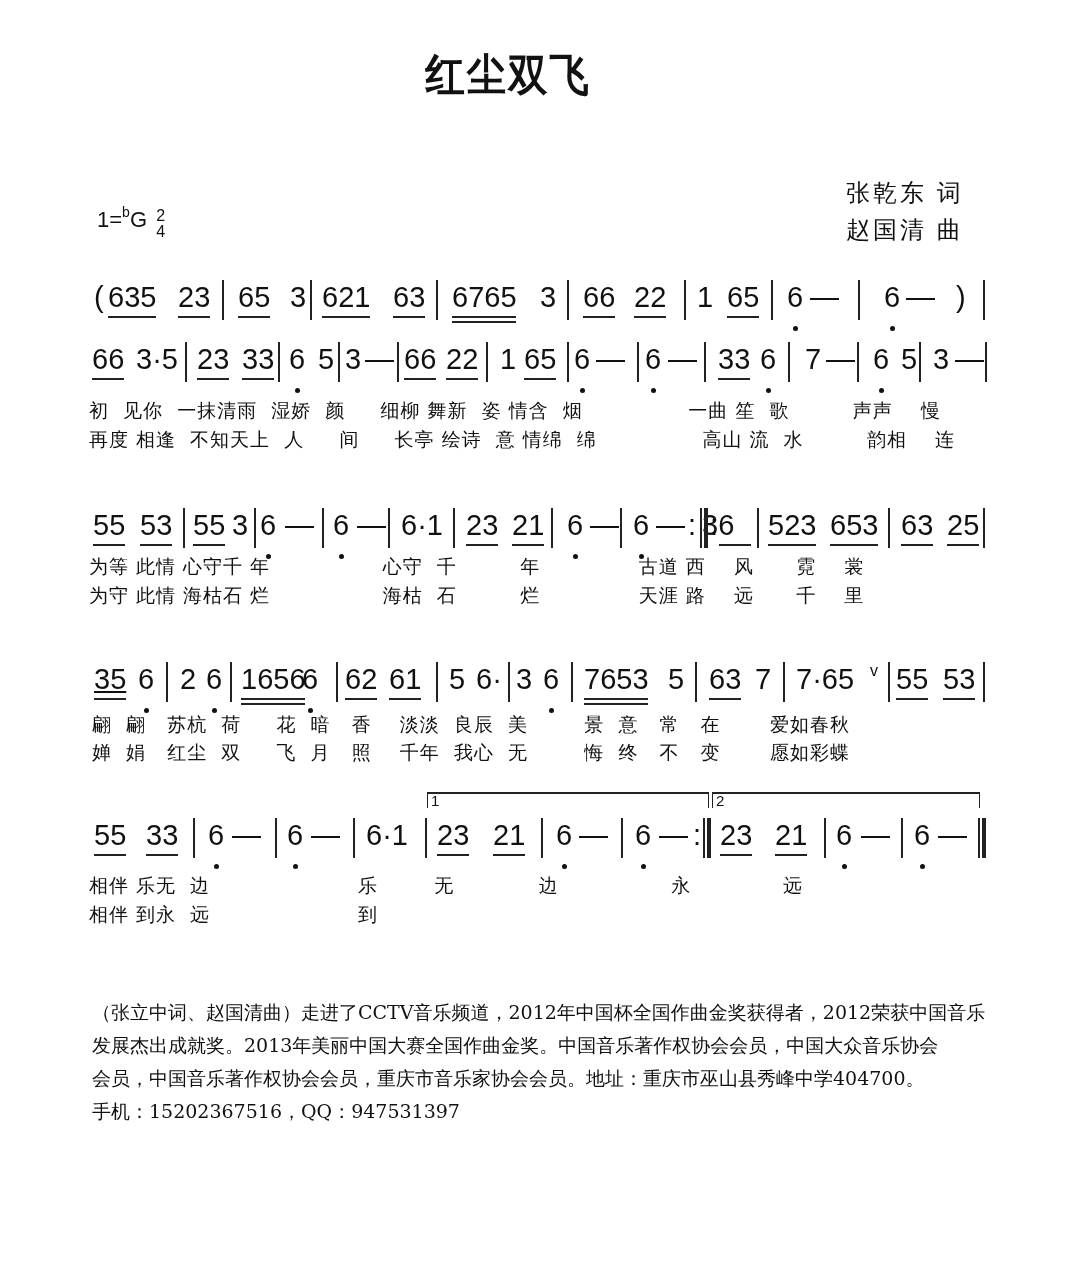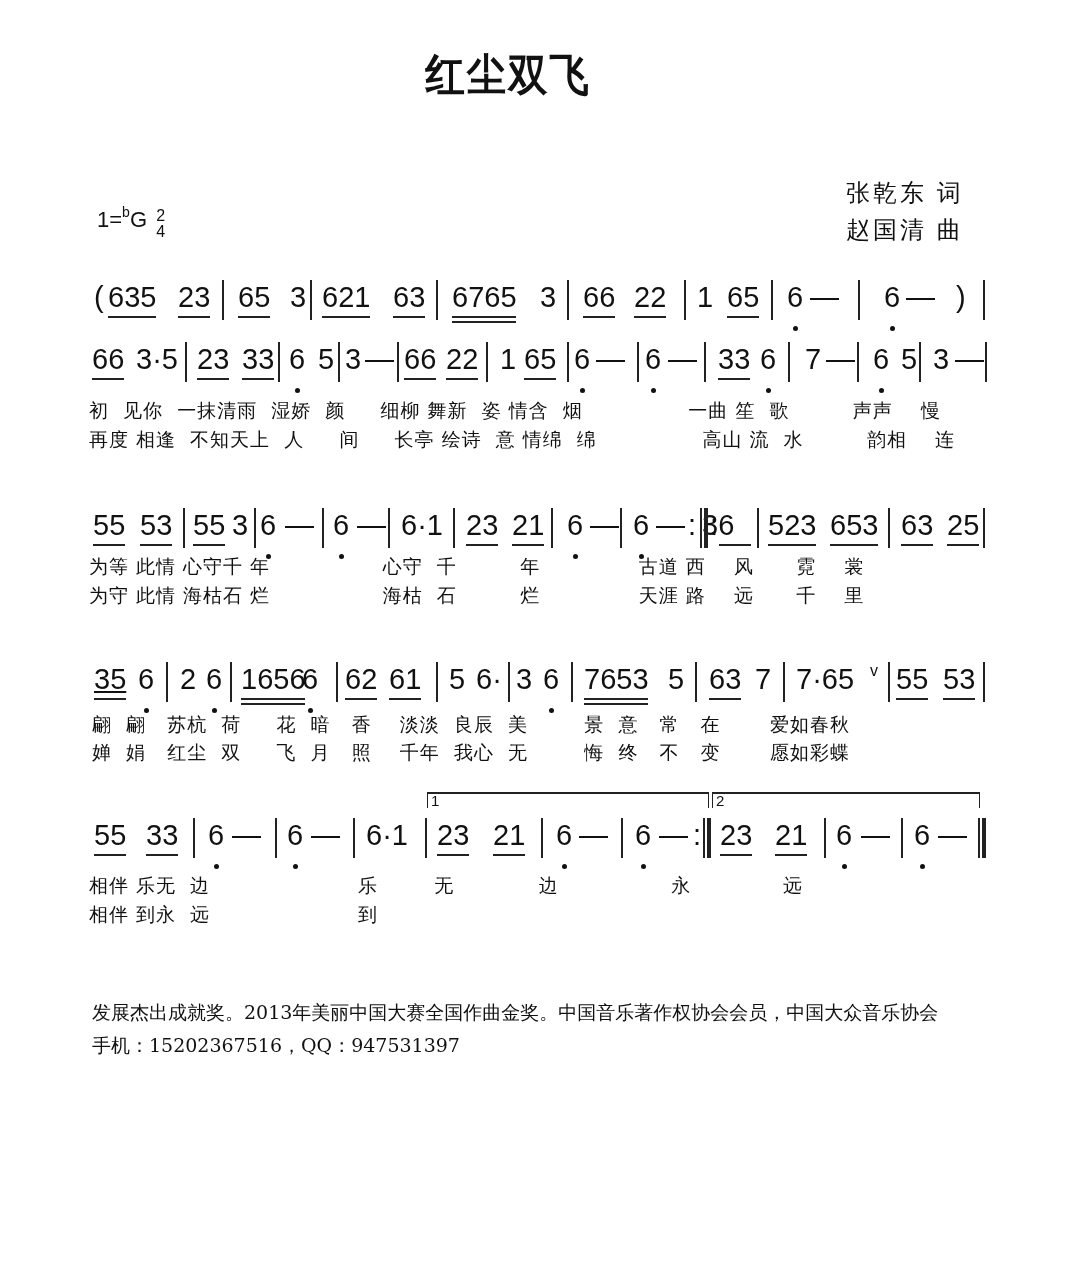--- a/index.html
+++ b/index.html
@@ -283,15 +283,17 @@
     <div class="dot" style="left: 641px; top: 46px;"></div>
     <div class="ul" style="left: 720px; top: 36px; width: 32px;"></div>
     <div class="ul" style="left: 775px; top: 36px; width: 32px;"></div>
     <div class="dot" style="left: 842px; top: 46px;"></div>
     <div class="dot" style="left: 920px; top: 46px;"></div>
   </div>
 <div class="abs lyr" style="left:89px;top:874px">相伴 乐无  边                     乐        无            边                永             远</div>
 <div class="abs lyr" style="left:89px;top:903px">相伴 到永  远                     到</div>
 
 <div class="notes" style="top:996px">
+  <div>（张立中词、赵国清曲）走进了CCTV音乐频道，2012年中国杯全国作曲金奖获得者，2012荣获中国音乐</div>
   <div>发展杰出成就奖。2013年美丽中国大赛全国作曲金奖。中国音乐著作权协会会员，中国大众音乐协会</div>
+  <div>会员，中国音乐著作权协会会员，重庆市音乐家协会会员。地址：重庆市巫山县秀峰中学404700。</div>
   <div>手机：15202367516，QQ：947531397</div>
 </div>
 
 </body></html>

